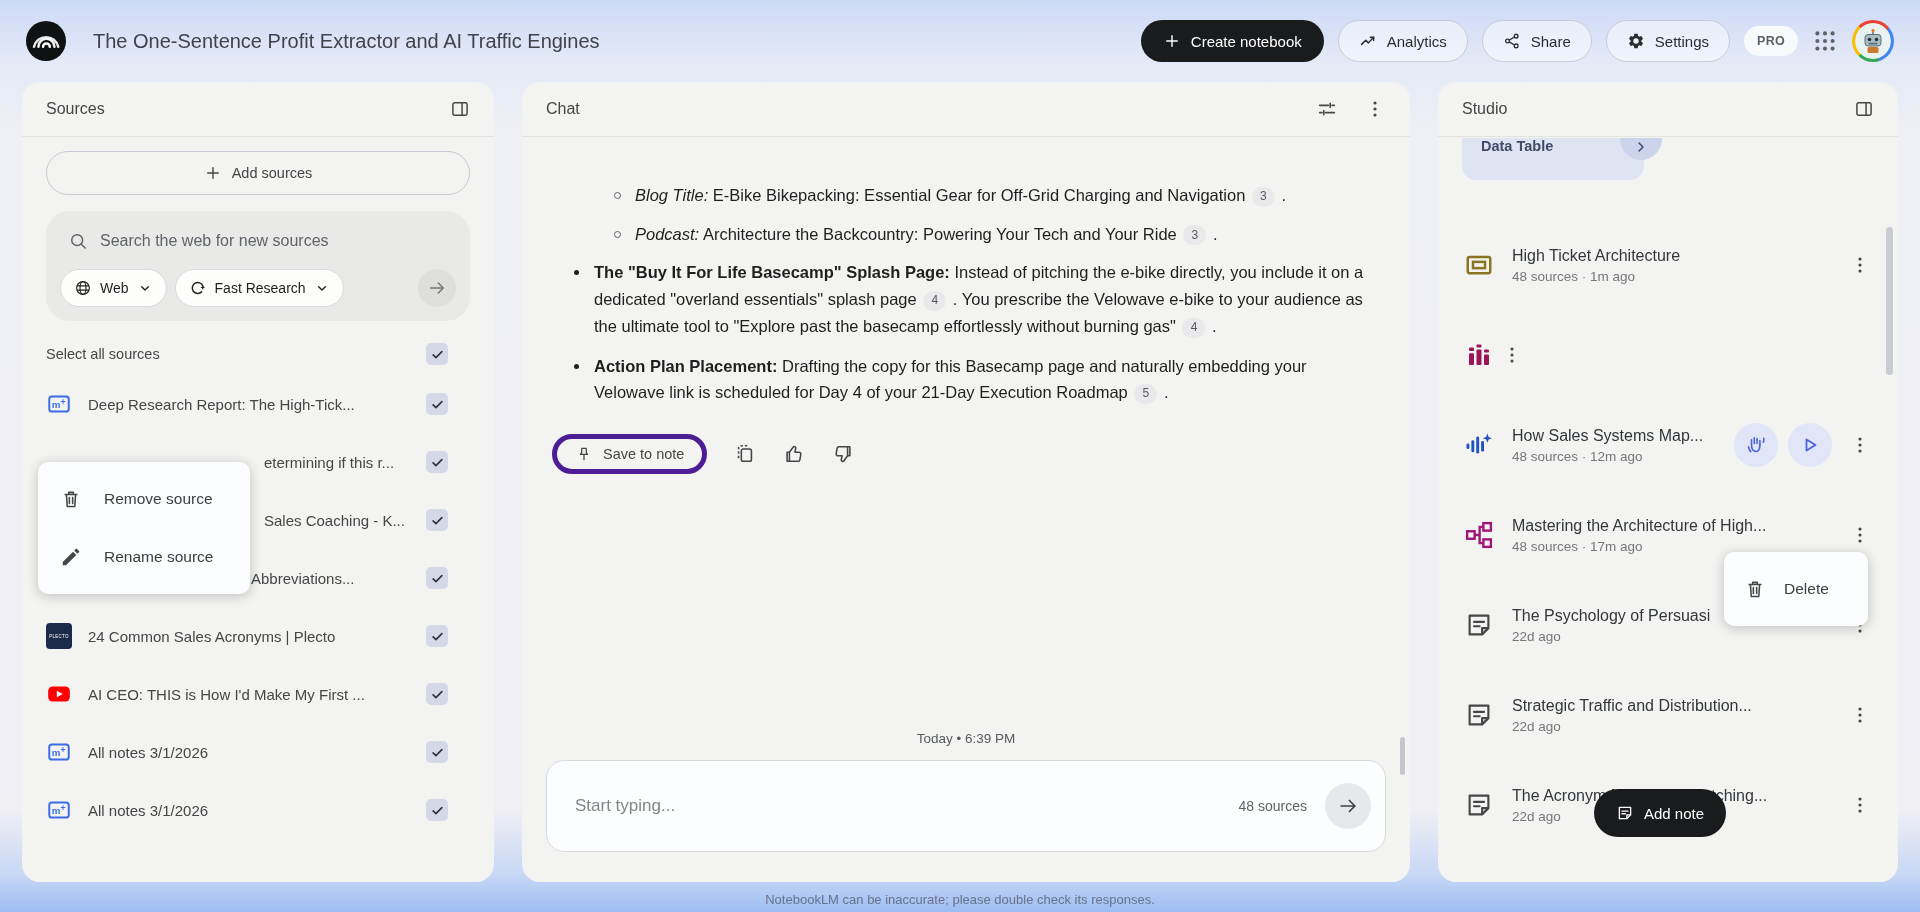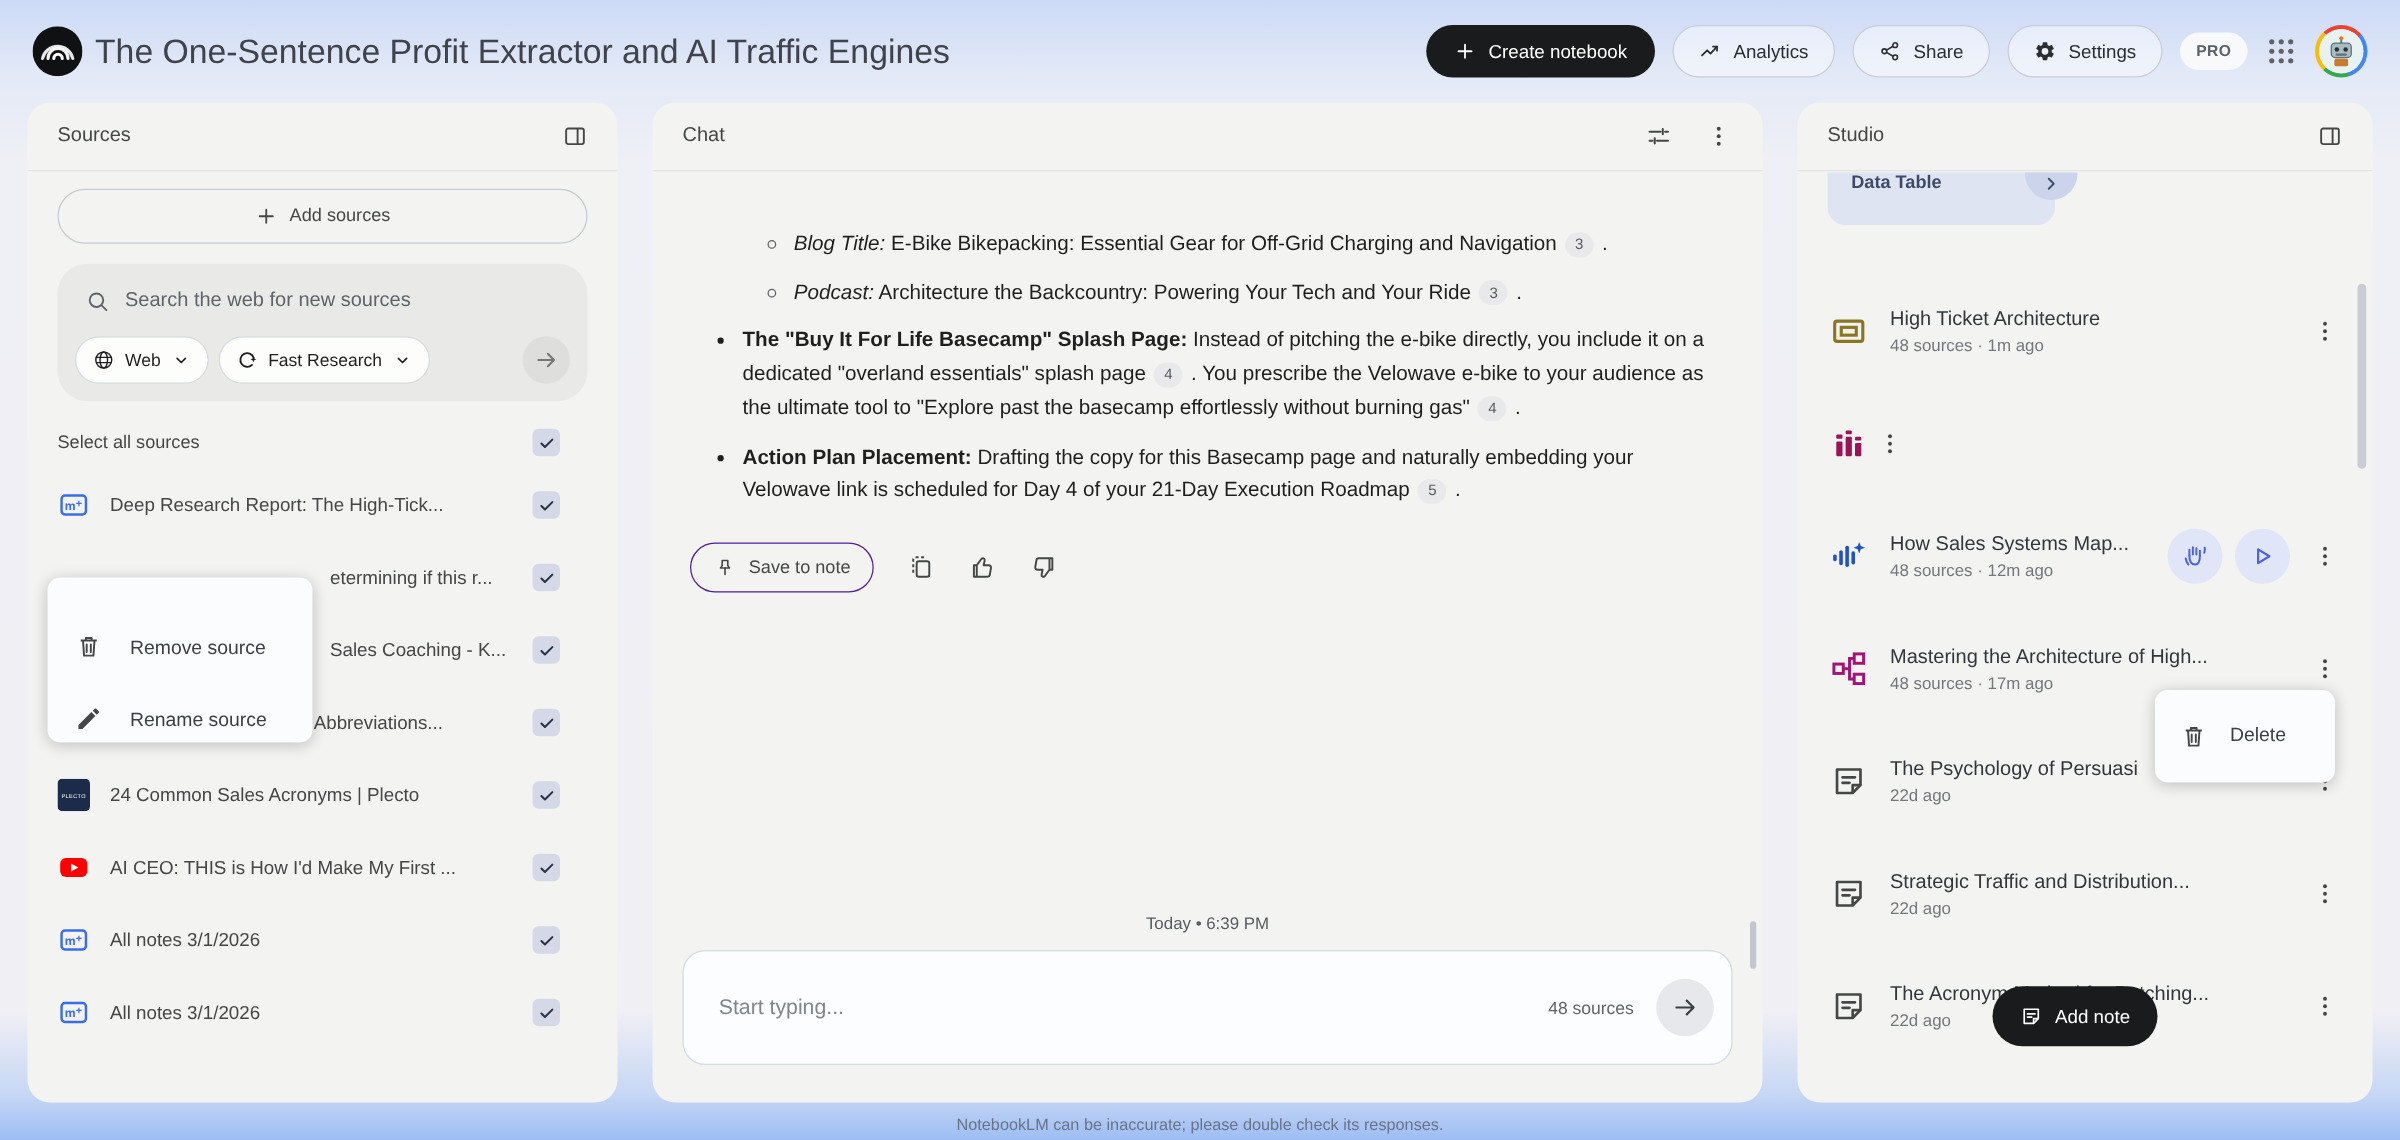--- a/index.html
+++ b/index.html
@@ -10,21 +10,21 @@
     color:#1f1f1f;
   }
   .ic{display:inline-flex;flex:none;align-items:center;justify-content:center}
   .ic svg{width:100%;height:100%}
   .i16{width:16px;height:16px}.i18{width:18px;height:18px}.i20{width:20px;height:20px}
   .i22{width:22px;height:22px}.i24{width:24px;height:24px}
 
   
   .topbar{position:absolute;top:0;left:0;right:0;height:82px;display:flex;align-items:center;padding:0 26px}
   .logo{width:40px;height:40px}
-  .nb-title{font-size:27px;color:#3f434c;margin-left:10px;flex:1;white-space:nowrap;overflow:hidden;text-overflow:ellipsis}
+  .nb-title{font-size:20px;color:#3f434c;margin-left:27px;flex:1;white-space:nowrap;overflow:hidden;text-overflow:ellipsis}
   .top-actions{display:flex;align-items:center;gap:14px}
   .btn-dark{display:flex;align-items:center;gap:10px;height:42px;padding:0 22px;border-radius:21px;
     background:#191b1c;color:#fff;font-size:15px;border:none;cursor:pointer}
   .pill{display:flex;align-items:center;gap:10px;height:42px;padding:0 20px;border-radius:21px;
     border:1px solid #c8ccd6;background:rgba(255,255,255,.45);color:#2a2d31;font-size:15px;cursor:pointer}
   .pro{height:30px;padding:0 13px;border-radius:15px;background:#f8f9fb;color:#5b5f66;font-size:12.5px;
     font-weight:700;display:flex;align-items:center;letter-spacing:.3px}
   .apps{width:26px;height:26px;color:#5f6368;cursor:pointer}
   .avatar{width:42px;height:42px;border-radius:50%;padding:3px;cursor:pointer;
     background:conic-gradient(#ea4335 0 14%,#4285f4 14% 45%,#34a853 45% 62%,#fbbc05 62% 88%,#ea4335 88%)}
@@ -58,38 +58,38 @@
   .cb{width:22px;height:22px;border-radius:5px;background:#d5d9e7;display:inline-flex;align-items:center;
     justify-content:center;margin-left:auto;flex:none;cursor:pointer}
   .cb svg{width:15px;height:15px}
   .src-list{margin-top:10px}
   .src-row{height:58px;display:flex;align-items:center;gap:16px;padding-right:22px}
   .src-ic{width:26px;height:26px}
   .src-title{flex:1;font-size:15px;color:#444746;white-space:nowrap;overflow:hidden;text-overflow:ellipsis}
   .obscured .src-title{padding-left:218px}
   .ctx-menu{position:absolute;left:16px;top:380px;width:212px;background:#fbfcfe;border-radius:10px;
     box-shadow:0 2px 12px rgba(0,0,0,.22);padding:8px 0;z-index:6}
-  .ctx-item{display:flex;align-items:flex-end;gap:22px;height:58px;padding:0 22px;font-size:15.5px;color:#3c4043;cursor:pointer}
+  .ctx-item{display:flex;align-items:center;gap:22px;height:58px;padding:0 22px;font-size:15.5px;color:#3c4043;cursor:pointer}
   .ctx-item .ic{color:#444746}
 
   
   .chat-head-icons{display:flex;gap:26px;color:#444746}
   .chat-body{position:absolute;top:56px;left:0;right:0;bottom:150px;padding:44px 30px 0;overflow:hidden}
   .msg{display:flex;font-size:16.5px;line-height:1.62;color:#1f1f1f}
   .msg.sub{padding-left:62px;margin-bottom:12px}
   .msg.bullet{padding-left:22px;margin-bottom:13px}
   .bullet>.marker{width:5px;height:5px;background:#1f1f1f;border-radius:50%;margin:11px 15px 0 0;flex:none}
   .sub>.marker{width:7px;height:7px;background:transparent;border:1.5px solid #5f6368;border-radius:50%;margin:10px 14px 0 0;flex:none}
   .msg.paragraph{display:block;margin-top:22px}
   .italic{font-style:italic}
   .bold{font-weight:700}
   .cite{display:inline-flex;justify-content:center;align-items:center;min-width:23px;height:20px;border-radius:11px;
     background:#e9e9eb;color:#575b5f;font-size:12px;margin:0 2px;position:relative;top:-1px;cursor:pointer}
   .save-row{display:flex;align-items:center;gap:27px;margin-top:28px;color:#444746}
-  .save-note{display:flex;align-items:center;gap:10px;height:40px;padding:0 18px;border:1px solid #4c1d95;cursor:pointer;
+  .save-note{display:flex;align-items:center;gap:10px;height:40px;padding:0 18px;border:5px solid #4c1d95;cursor:pointer;
     border-radius:20px;background:transparent;font-size:14.5px;color:#444746}
   .act-ic{cursor:pointer;color:#444746}
   .chat-time{position:absolute;left:0;right:0;bottom:136px;text-align:center;font-size:13.5px;color:#575b5f}
   .chat-input{position:absolute;left:24px;right:24px;bottom:30px;height:92px;background:#fcfdfe;
     border:1px solid #d6d9e0;border-radius:18px;display:flex;align-items:center;padding:0 14px 0 28px}
   .chat-input input{flex:1;font-size:17px;color:#3c4043;border:none;outline:none;background:transparent}
   .chat-input input::placeholder{color:#80868b}
   .src-count{font-size:14px;color:#5f6368;margin-right:18px;white-space:nowrap}
   .send-btn{width:46px;height:46px;border-radius:50%;background:#e6e8eb;border:none;cursor:pointer;
     display:flex;align-items:center;justify-content:center;color:#3c4043}

